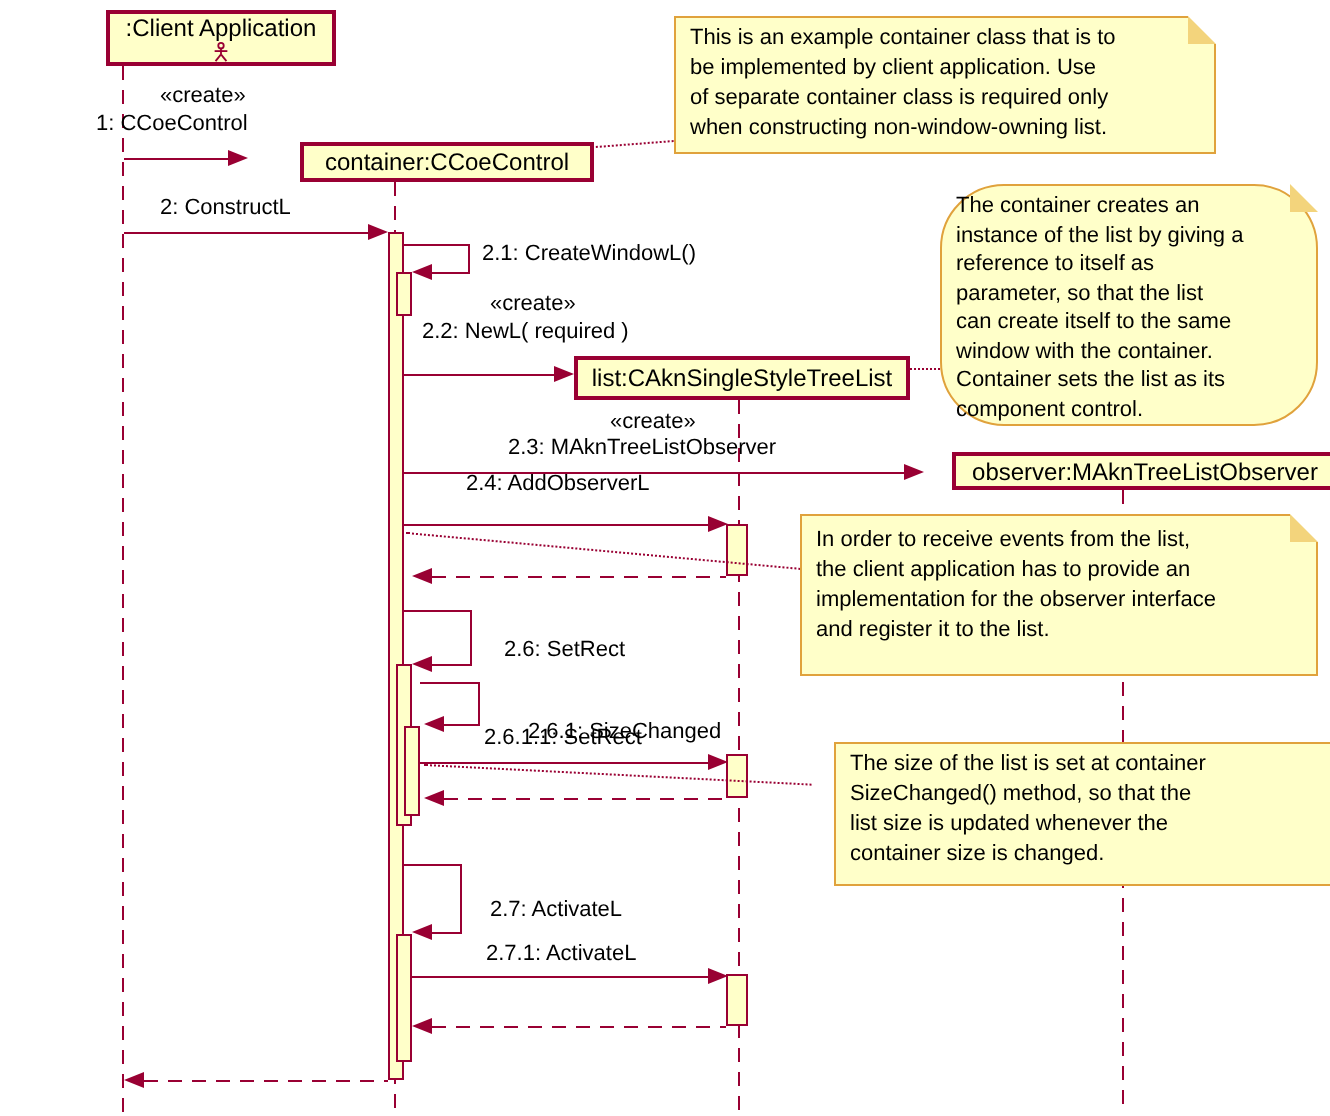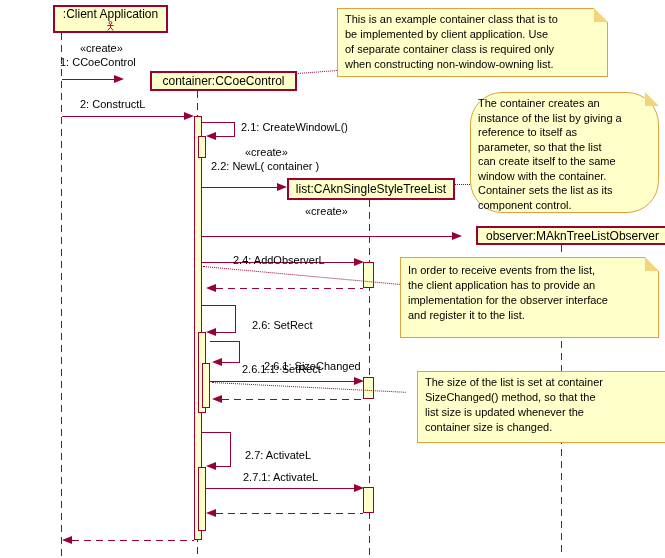--- a/index.html
+++ b/index.html
@@ -98,27 +98,28 @@
 
   <div class="dashline" style="left:72px;top:540px;width:122px;"></div>
   <div class="head-l" style="left:62px;top:536px;"></div>
 
   <div class="dotline" style="left:272px;top:75px;width:65px;transform:rotate(-4.4deg);"></div>
   <div class="dotline" style="left:455px;top:184px;width:15px;"></div>
   <div class="dotline" style="left:203px;top:266px;width:198px;transform:rotate(5.2deg);"></div>
   <div class="dotline" style="left:212px;top:382px;width:194px;transform:rotate(2.9deg);"></div>
 
   <div class="msg" style="left:80px;top:42px;">«create»</div>
-  <div class="msg" style="left:60px;top:56px;">1: CCoeControl</div>
+  <div class="msg" style="left:48px;top:56px;">1: CCoeControl</div>
   <div class="msg" style="left:80px;top:98px;">2: ConstructL</div>
   <div class="msg" style="left:241px;top:121px;">2.1: CreateWindowL()</div>
   <div class="msg" style="left:245px;top:146px;">«create»</div>
-  <div class="msg" style="left:211px;top:160px;">2.2: NewL( container )</div>
+  <div class="msg" style="left:211px;top:160px;">2.2: NewL( required )</div>
   <div class="msg" style="left:305px;top:205px;">«create»</div>
-  <div class="msg" style="left:233px;top:254px;">2.4: AddObserverL</div>
+  <div class="msg" style="left:254px;top:218px;">2.3: MAknTreeListObserver</div>
+  <div class="msg" style="left:233px;top:236px;">2.4: AddObserverL</div>
   <div class="msg" style="left:252px;top:319px;">2.6: SetRect</div>
   <div class="msg" style="left:264px;top:344px;margin-top:16px;">2.6.1: SizeChanged</div>
   <div class="msg" style="left:242px;top:363px;text-align:center;">2.6.1.1: SetRect</div>
   <div class="msg" style="left:245px;top:449px;">2.7: ActivateL</div>
   <div class="msg" style="left:243px;top:471px;">2.7.1: ActivateL</div>
 
   <div class="obox actorbox" style="left:5px;top:5px;width:115px;height:28px;margin-left:48px;">
     <span style="line-height:13px;">:Client Application</span>
     <svg width="9" height="11" viewBox="0 0 9 11" style="display:block;">
       <circle cx="4.5" cy="2" r="1.5" fill="none" stroke="#990033" stroke-width="1"></circle>

